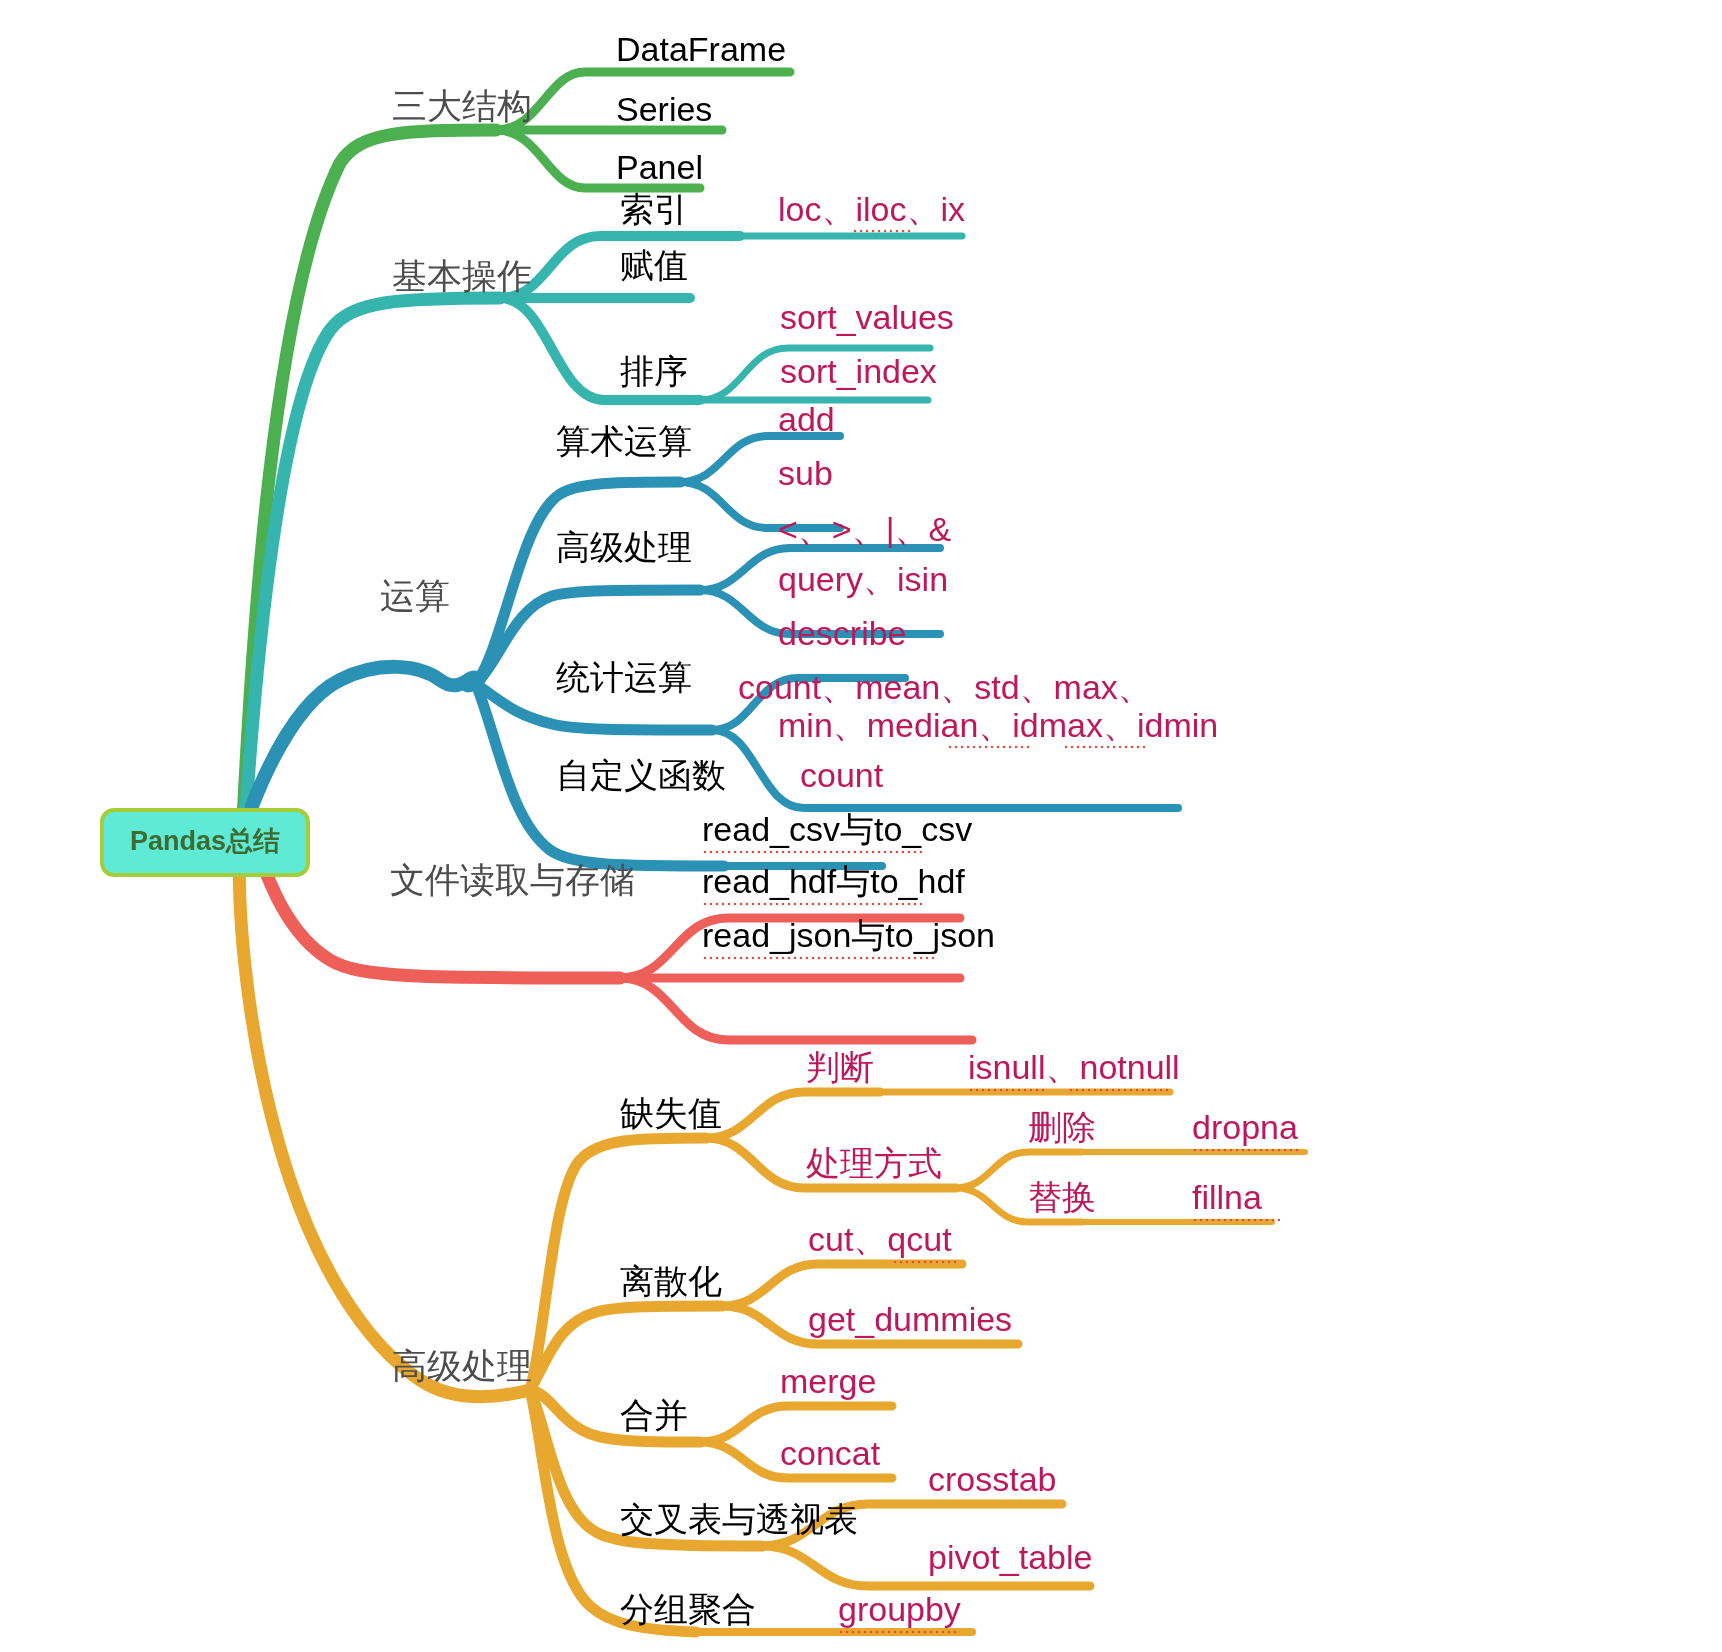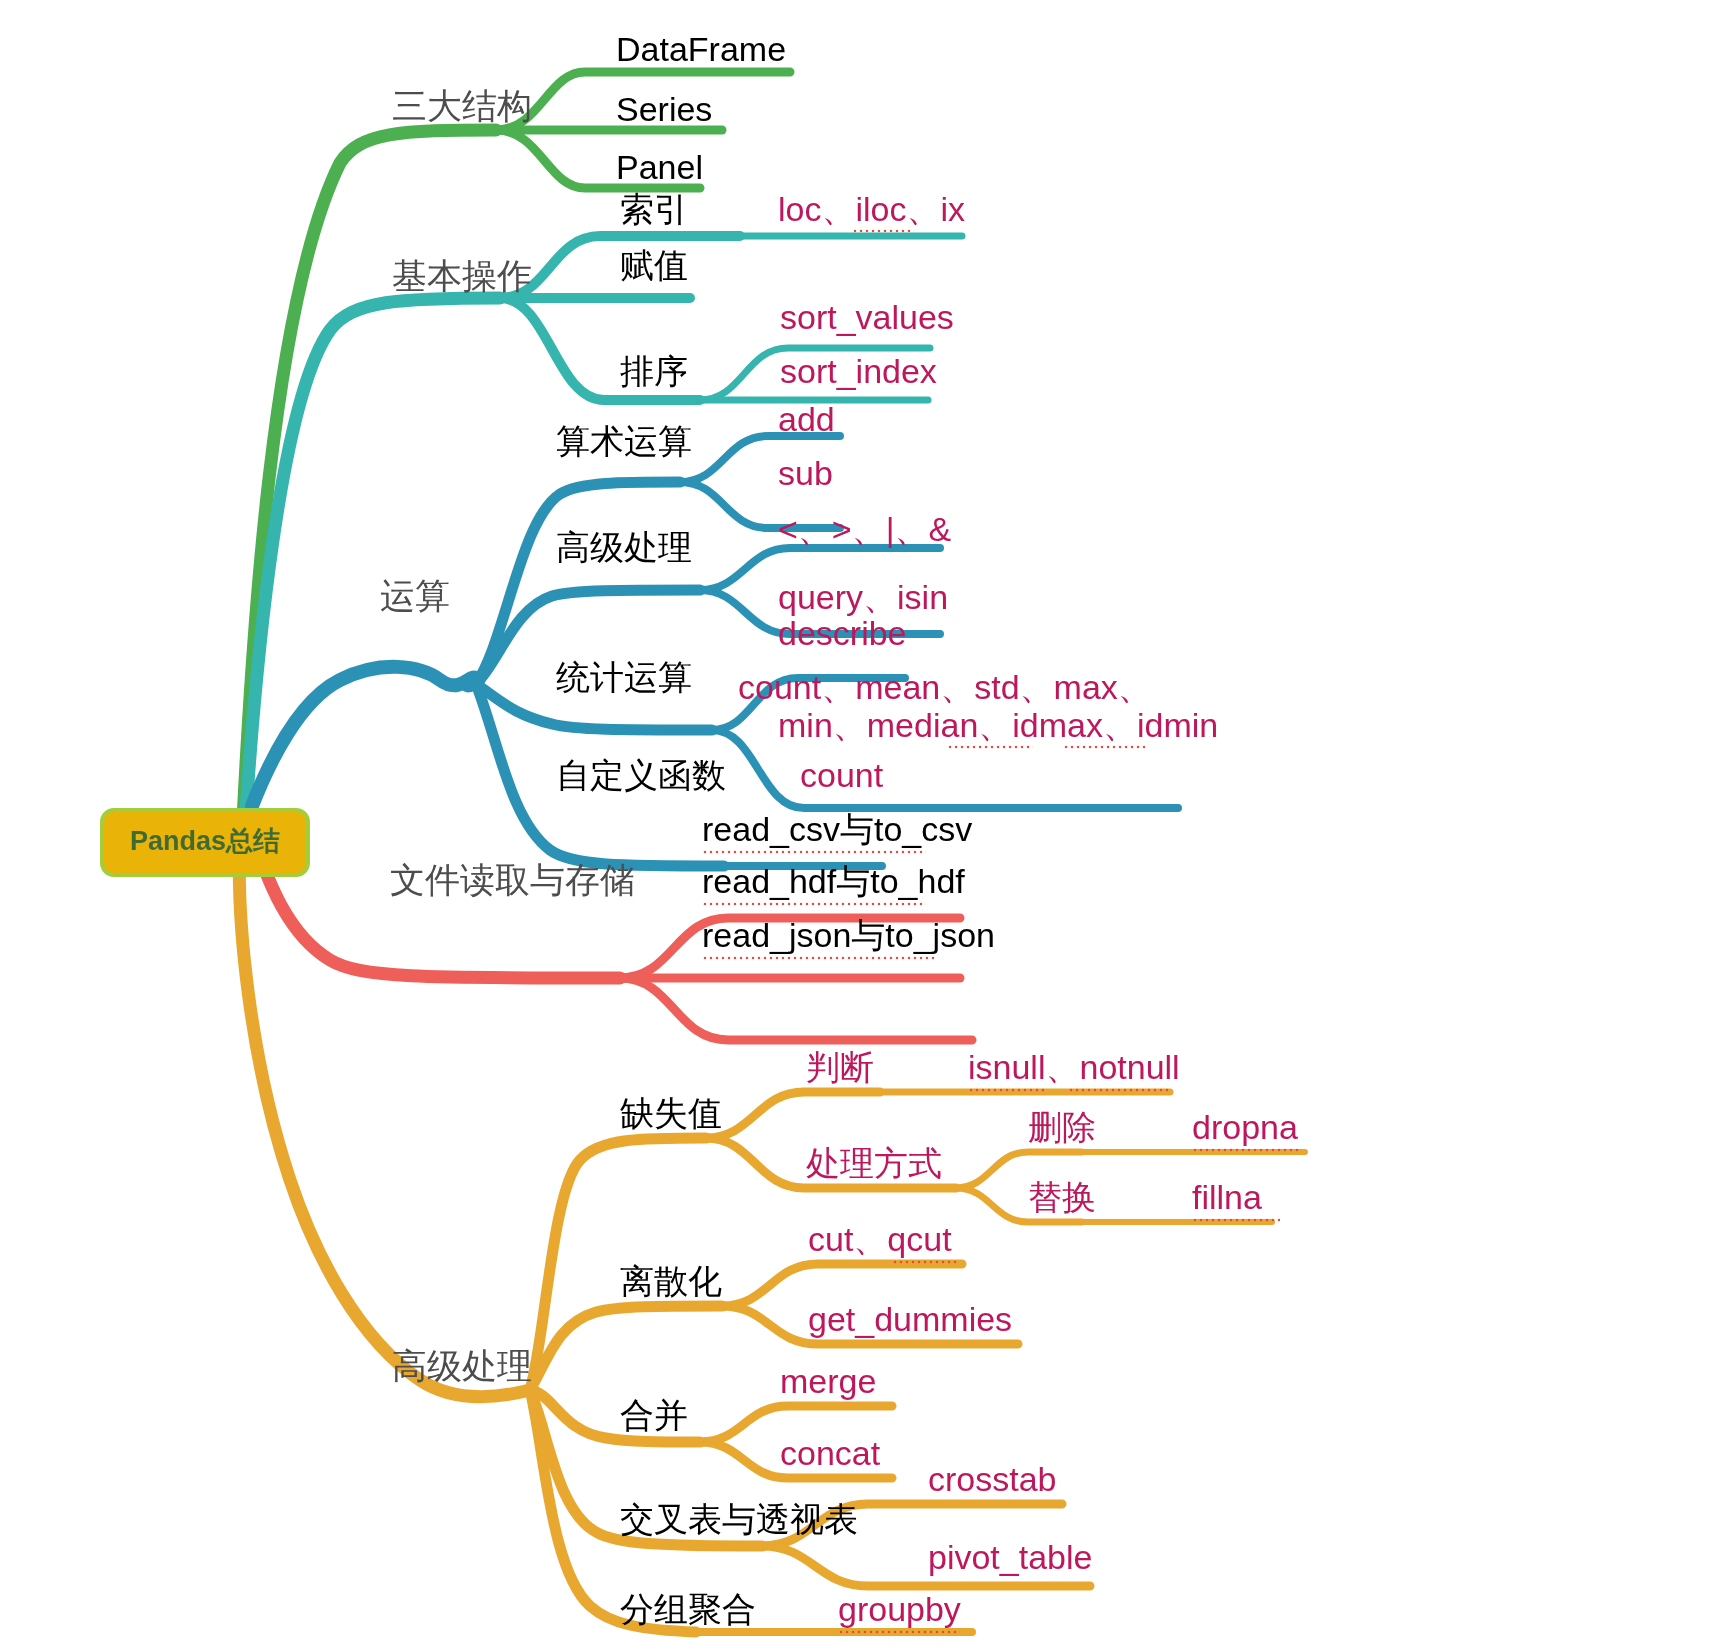--- a/index.html
+++ b/index.html
@@ -7,21 +7,21 @@
   #canvas{position:relative;width:1722px;height:1652px;background:#ffffff;overflow:hidden;}
   #wires{position:absolute;left:0;top:0;width:1722px;height:1652px;}
   .node{position:absolute;white-space:nowrap;color:#595959;line-height:1;}
   .lvl1{font-size:35px;color:#4d4d4d;}
   .lvl2{font-size:34px;color:#000000;}
   .lvl3{font-size:34px;color:#be185d;}
   .root{
     position:absolute;
     border:4px solid #a4cd39;
     border-radius:14px;
-    background:#eab308;
+    background:#5eead4;
     color:#3f6b33;
     font-size:27px;
     font-weight:bold;
     padding:16px 26px 18px 26px;
     line-height:1;
     white-space:nowrap;
   }
   .sq{position:absolute;height:4px;}
   .sq-red{
     background-image:radial-gradient(circle, #e8493c 1.4px, rgba(0,0,0,0) 1.6px);
@@ -118,21 +118,21 @@
   <div class="node lvl3" style="left:780px;top:300px;"><span>sort_values</span></div>
   <div class="node lvl3" style="left:780px;top:354px;"><span>sort_index</span></div>
 
   <div class="node lvl1" style="left:380px;top:578px;"><span>运算</span></div>
   <div class="node lvl2" style="left:556px;top:424px;"><span>算术运算</span></div>
   <div class="node lvl3" style="left:778px;top:402px;"><span>add</span></div>
   <div class="node lvl3" style="left:778px;top:456px;"><span>sub</span></div>
 
   <div class="node lvl2" style="left:556px;top:530px;"><span>高级处理</span></div>
   <div class="node lvl3" style="left:778px;top:512px;"><span>&lt;、&gt;、|、&amp;</span></div>
-  <div class="node lvl3" style="left:778px;top:562px;margin-top:18px;"><span>query、isin</span></div>
+  <div class="node lvl3" style="left:778px;top:562px;"><span>query、isin</span></div>
 
   <div class="node lvl2" style="left:556px;top:660px;"><span>统计运算</span></div>
   <div class="node lvl3" style="left:778px;top:616px;"><span>describe</span></div>
   <div class="node lvl3" style="left:738px;top:670px;"><span>count、mean、std、max、</span></div>
   <div class="node lvl3" style="left:778px;top:708px;"><span>min、median、idmax、idmin</span></div>
   <div class="sq sq-red" style="left:947px;top:745px;width:86px;"></div>
   <div class="sq sq-red" style="left:1063px;top:745px;width:82px;"></div>
 
   <div class="node lvl2" style="left:556px;top:758px;"><span>自定义函数</span></div>
   <div class="node lvl3" style="left:800px;top:758px;"><span>count</span></div>

